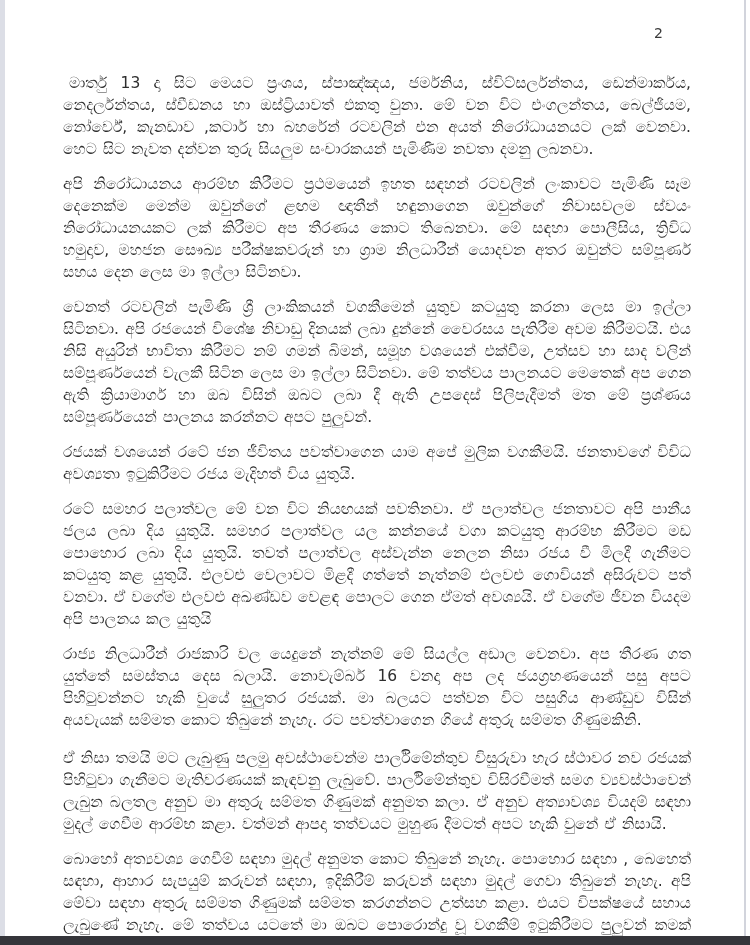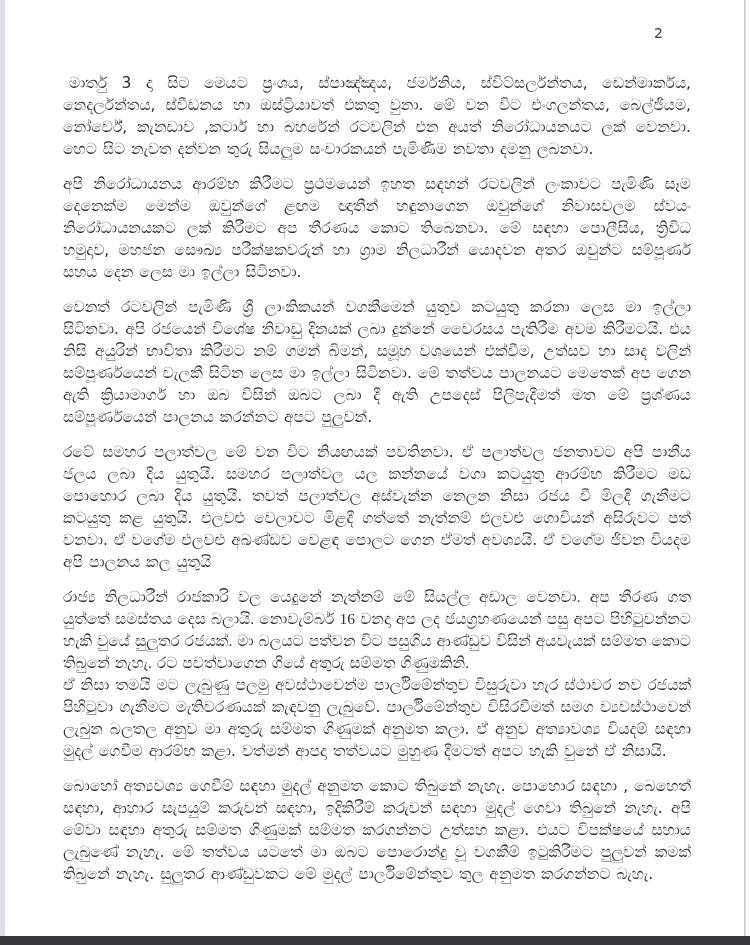--- a/index.html
+++ b/index.html
@@ -52,36 +52,36 @@
     text-justify: inter-word;
     word-spacing: 1px;
   }
   .content p {
     margin: 0 0 13px 0;
   }
   .content p.first {
     text-indent: 6px;
   }
   .content p.no-gap {
-    margin-bottom: 0;
-    font-family: Liberation Serif, serif;
+    margin-bottom: 16px;
   }
 </style>
 </head>
 <body>
 
 <div class="left-strip"></div>
 <div class="right-line"></div>
 
 <div class="page-number">2</div>
 
 <div class="content">
-  <p class="first">මාර්තු 3 දා සිට මෙයට ප්‍රංශය, ස්පාඤ්ඤය, ජර්මනිය, ස්විට්සර්ලන්තය, ඩෙන්මාර්කය, නෙදර්ලන්තය, ස්වීඩනය හා ඔස්ට්‍රියාවත් එකතු වුනා. මේ වන විට එංගලන්තය, බෙල්ජියම, නෝර්වේ, කැනඩාව ,කටාර් හා බහරේන් රටවලින් එන අයත් නිරෝධායනයට ලක් වෙනවා. හෙට සිට නැවත දන්වන තුරු සියලුම සංචාරකයන් පැමිණීම නවතා දමනු ලබනවා.</p>
+  <p class="first">මාර්තු 13 දා සිට මෙයට ප්‍රංශය, ස්පාඤ්ඤය, ජර්මනිය, ස්විට්සර්ලන්තය, ඩෙන්මාර්කය, නෙදර්ලන්තය, ස්වීඩනය හා ඔස්ට්‍රියාවත් එකතු වුනා. මේ වන විට එංගලන්තය, බෙල්ජියම, නෝර්වේ, කැනඩාව ,කටාර් හා බහරේන් රටවලින් එන අයත් නිරෝධායනයට ලක් වෙනවා. හෙට සිට නැවත දන්වන තුරු සියලුම සංචාරකයන් පැමිණීම නවතා දමනු ලබනවා.</p>
   <p>අපි නිරෝධායනය ආරම්භ කිරීමට ප්‍රථමයෙන් ඉහත සඳහන් රටවලින් ලංකාවට පැමිණි සෑම දෙනෙක්ම මෙන්ම ඔවුන්ගේ ළඟම ඥාතීන් හඳුනාගෙන ඔවුන්ගේ නිවාසවලම ස්වයං නිරෝධායනයකට ලක් කිරීමට අප තීරණය කොට තිබෙනවා. මේ සඳහා පොලීසිය, ත්‍රිවිධ හමුදාව, මහජන සෞඛ්‍ය පරීක්ෂකවරුන් හා ග්‍රාම නිලධාරීන් යොදවන අතර ඔවුන්ට සම්පූර්ණ සහය දෙන ලෙස මා ඉල්ලා සිටිනවා.</p>
   <p>වෙනත් රටවලින් පැමිණි ශ්‍රී ලාංකිකයන් වගකීමෙන් යුතුව කටයුතු කරනා ලෙස මා ඉල්ලා සිටිනවා. අපි රජයෙන් විශේෂ නිවාඩු දිනයක් ලබා දුන්නේ වෛරසය පැතිරීම අවම කිරීමටයි. එය නිසි අයුරින් භාවිතා කිරීමට නම් ගමන් බිමන්, සමූහ වශයෙන් එක්වීම, උත්සව හා සාද වලින් සම්පූර්ණයෙන් වැලකී සිටින ලෙස මා ඉල්ලා සිටිනවා. මේ තත්වය පාලනයට මෙතෙක් අප ගෙන ඇති ක්‍රියාමාර්ග හා ඔබ විසින් ඔබට ලබා දී ඇති උපදෙස් පිලිපැදීමත් මත මේ ප්‍රශ්ණය සම්පූර්ණයෙන් පාලනය කරන්නට අපට පුලුවන්.</p>
+  <p>රජයක් වශයෙන් රටේ ජන ජීවිතය පවත්වාගෙන යාම අපේ මුලික වගකීමයි. ජනතාවගේ විවිධ අවශ්‍යතා ඉටුකිරීමට රජය මැදිහත් විය යුතුයි.</p>
   <p>රටේ සමහර පලාත්වල මේ වන විට නියඟයක් පවතිනවා. ඒ පලාත්වල ජනතාවට අපි පානීය ජලය ලබා දිය යුතුයි. සමහර පලාත්වල යල කන්නයේ වගා කටයුතු ආරම්භ කිරීමට මඩ පොහොර ලබා දිය යුතුයි. තවත් පලාත්වල අස්වැන්න නෙලන නිසා රජය වී මිලදී ගැනීමට කටයුතු කළ යුතුයි. එලවළු වෙලාවට මිළදී ගත්තේ නැත්නම් එලවළු ගොවියන් අසිරුවට පත් වනවා. ඒ වගේම එලවළු අඛණ්ඩව වෙළඳ පොලට ගෙන ඒමත් අවශ්‍යයි. ඒ වගේම ජීවන වියදම අපි පාලනය කල යුතුයි</p>
   <p class="no-gap">රාජ්‍ය නිලධාරීන් රාජකාරි වල යෙදුනේ නැත්නම් මේ සියල්ල අඩාල වෙනවා. අප තීරණ ගත යුත්තේ සමස්තය දෙස බලායි. නොවැම්බර් 16 වනදා අප ලද ජයග්‍රහණයෙන් පසු අපට පිහිටුවන්නට හැකි වුයේ සුලුතර රජයක්. මා බලයට පත්වන විට පසුගිය ආණ්ඩුව විසින් අයවැයක් සම්මත කොට තිබුනේ නැහැ. රට පවත්වාගෙන ගියේ අතුරු සම්මත ගිණුමකිනි.</p>
   <p>ඒ නිසා තමයි මට ලැබුණු පලමු අවස්ථාවෙන්ම පාර්ලිමේන්තුව විසුරුවා හැර ස්ථාවර නව රජයක් පිහිටුවා ගැනීමට මැතිවරණයක් කැඳවනු ලැබුවේ.  පාර්ලිමේන්තුව විසිරවීමත් සමග ව්‍යවස්ථාවෙන් ලැබුන බලතල අනුව මා අතුරු සම්මත ගිණුමක් අනුමත කලා. ඒ අනුව අත්‍යාවශ්‍ය වියදම් සඳහා මුදල් ගෙවීම ආරම්භ කළා.  වත්මන් ආපදා තත්වයට මුහුණ දීමටත් අපට හැකි වුනේ ඒ නිසායි.</p>
   <p>බොහෝ අත්‍යවශ්‍ය ගෙවීම් සඳහා මුදල් අනුමත කොට තිබුනේ නැහැ. පොහොර සඳහා , බෙහෙත් සඳහා, ආහාර සැපයුම් කරුවන් සඳහා, ඉදිකිරීම් කරුවන් සඳහා මුදල් ගෙවා තිබුනේ නැහැ. අපි මේවා සඳහා අතුරු සම්මත ගිණුමක් සම්මත කරගන්නට උත්සහ කළා. එයට විපක්ෂයේ සහාය ලැබුණේ නැහැ. මේ තත්වය යටතේ මා ඔබට පොරොන්දු වූ වගකීම් ඉටුකිරීමට පුලුවන් කමක් තිබුනේ නැහැ. සුලුතර ආණ්ඩුවකට මේ මුදල් පාර්ලිමේන්තුව තුල අනුමත කරගන්නට බැහැ.</p>
 
 </div>
 
 <div class="bottom-bar"></div>
 
 </body></html>

